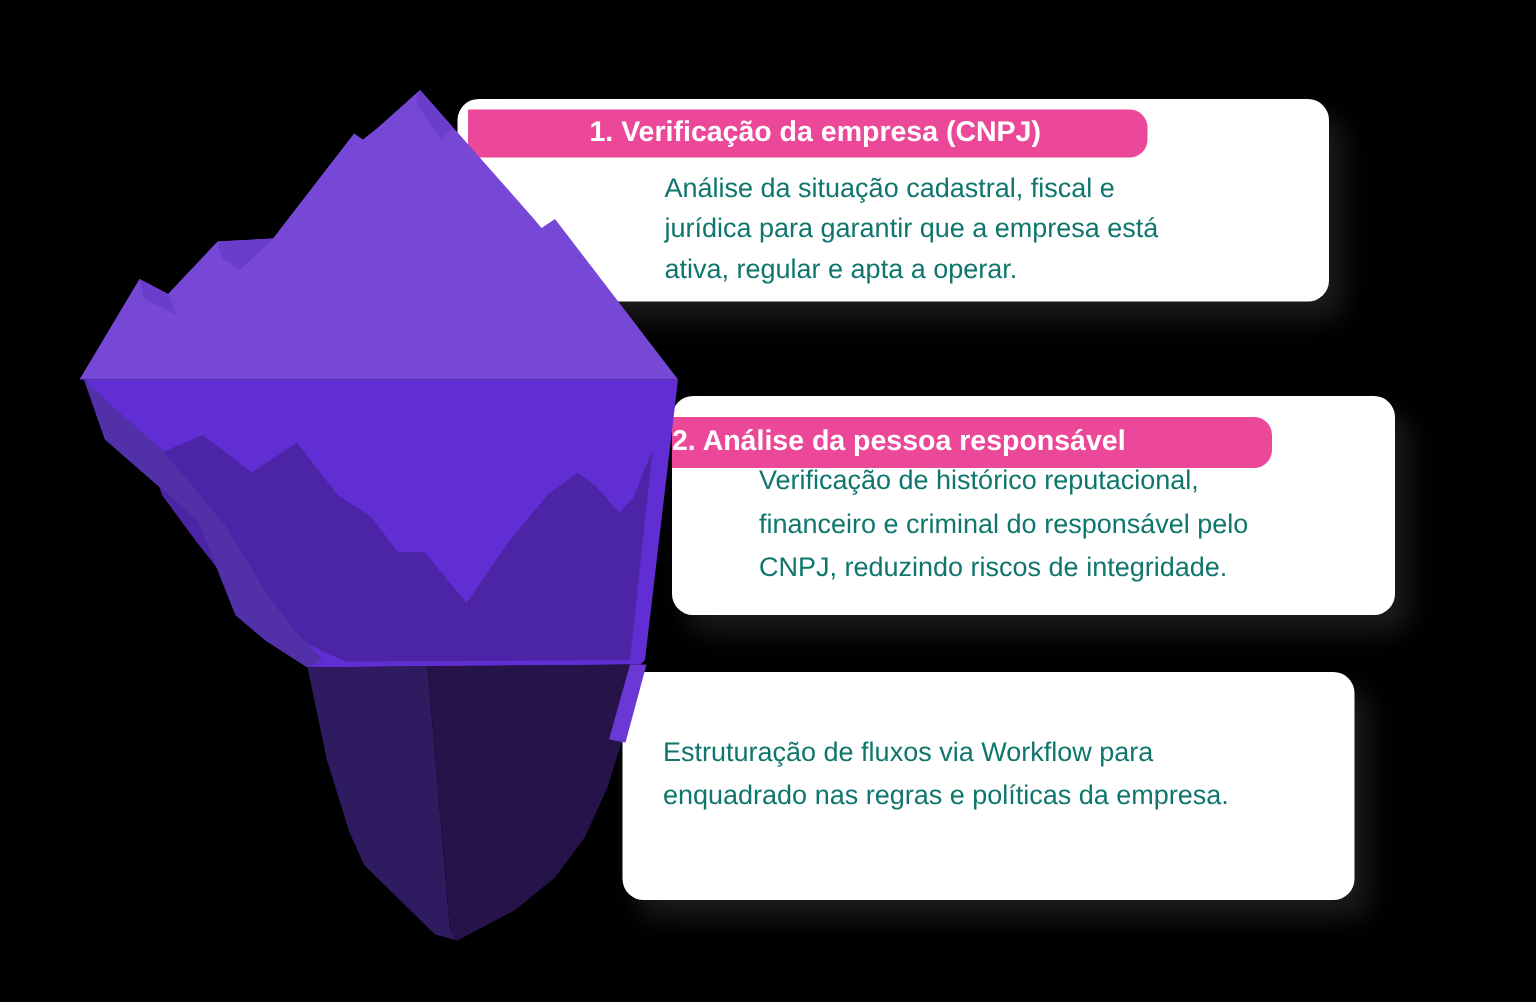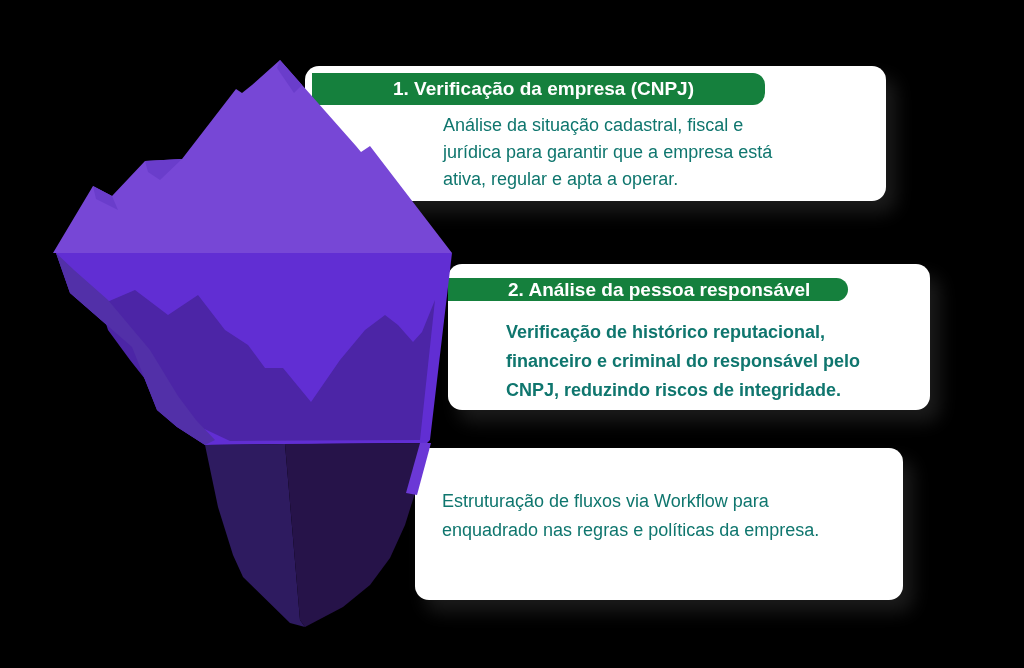--- a/index.html
+++ b/index.html
@@ -15,43 +15,43 @@
     background:#ffffff;
     border-radius:14px;
     box-shadow:10px 12px 18px rgba(150,150,150,0.18);
     z-index:1;
   }
   .card1{left:305px;top:66px;width:581px;height:135px;}
   .card2{left:448px;top:264px;width:482px;height:146px;}
   .card3{left:415px;top:448px;width:488px;height:152px;}
   .pill{
     position:absolute;
-    background:#15803d;
+    background:#ec4899;
     color:#ffffff;
     font-weight:bold;
     font-size:19px;
     border-radius:0 12px 12px 0;
     display:flex;
     align-items:center;
     white-space:nowrap;
     box-sizing:border-box;
     z-index:1;
   }
   .pill1{left:312px;top:73px;width:453px;height:32px;padding-left:81px;}
-  .pill2{left:448px;top:278px;width:400px;height:23px;padding-left:60px;}
+  .pill2{left:448px;top:278px;width:400px;height:34px;}
   .pill3{left:415px;top:467px;width:385px;height:31px;padding-left:10px;}
   .body{
     position:absolute;
     font-size:18px;
     color:#0f766e;
     z-index:1;
   }
   .body .line{white-space:nowrap;}
   .body1{left:443px;top:112px;line-height:27px;}
-  .body2{left:506px;top:318px;line-height:29px;font-weight:bold;}
+  .body2{left:506px;top:306px;line-height:29px;}
   .body3{left:442px;top:487px;line-height:29px;}
   .iceberg-svg{
     position:absolute;
     left:0;top:0;
     width:1024px;height:668px;
     z-index:2;
     pointer-events:none;
   }
 </style>
 </head>

